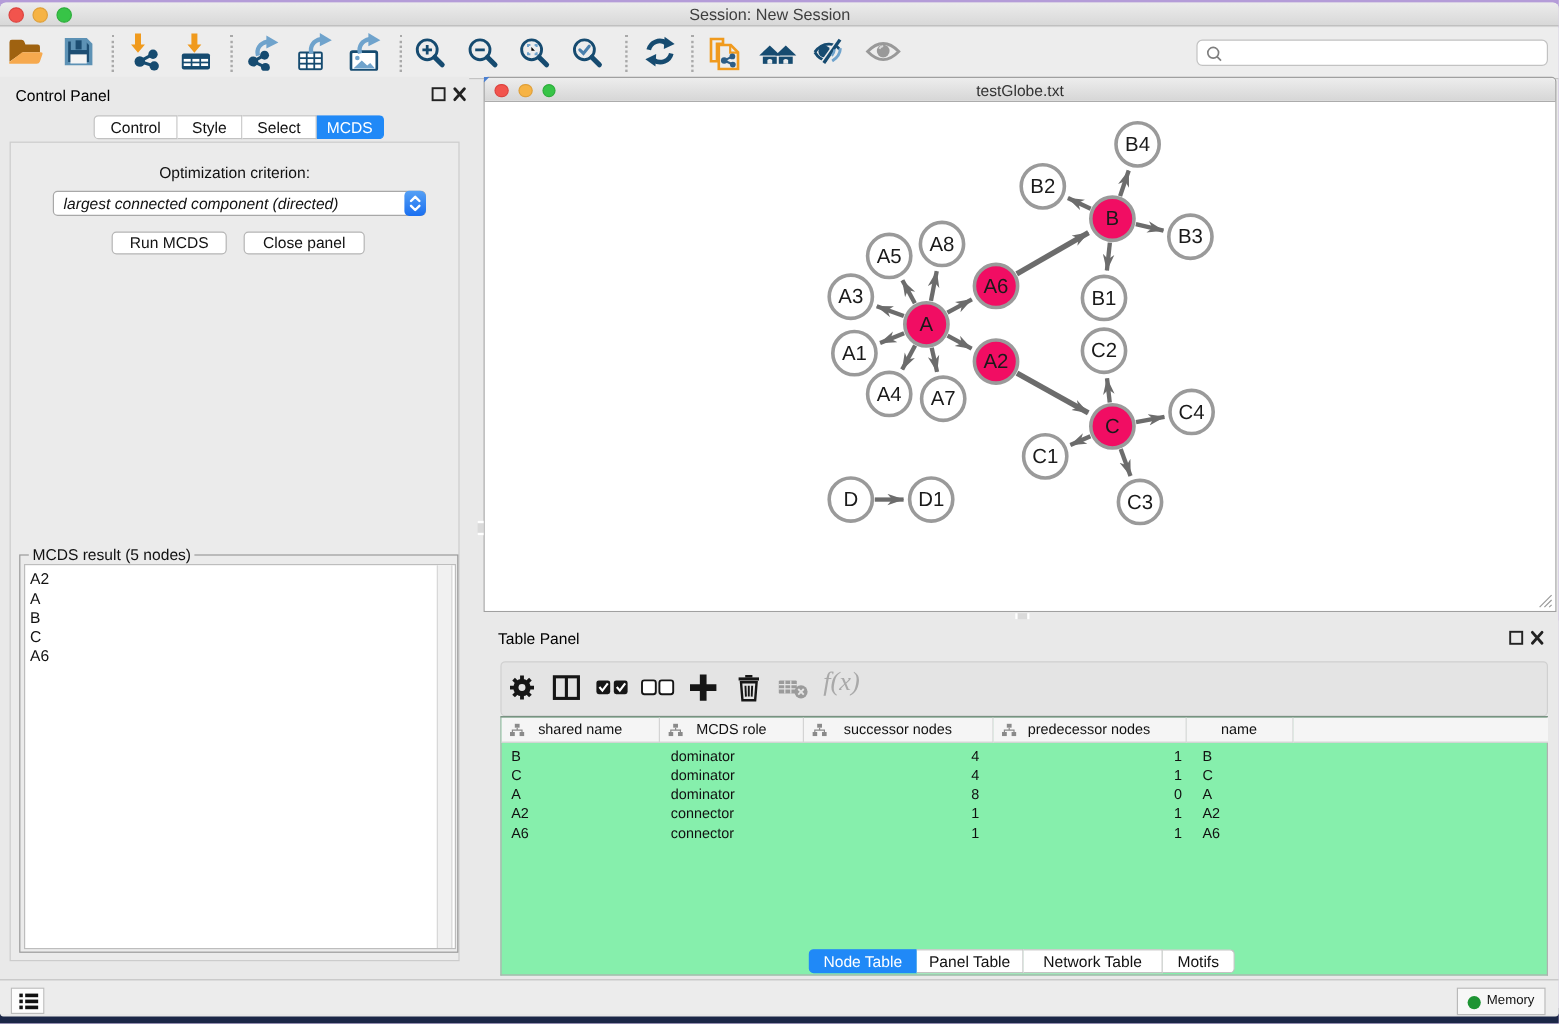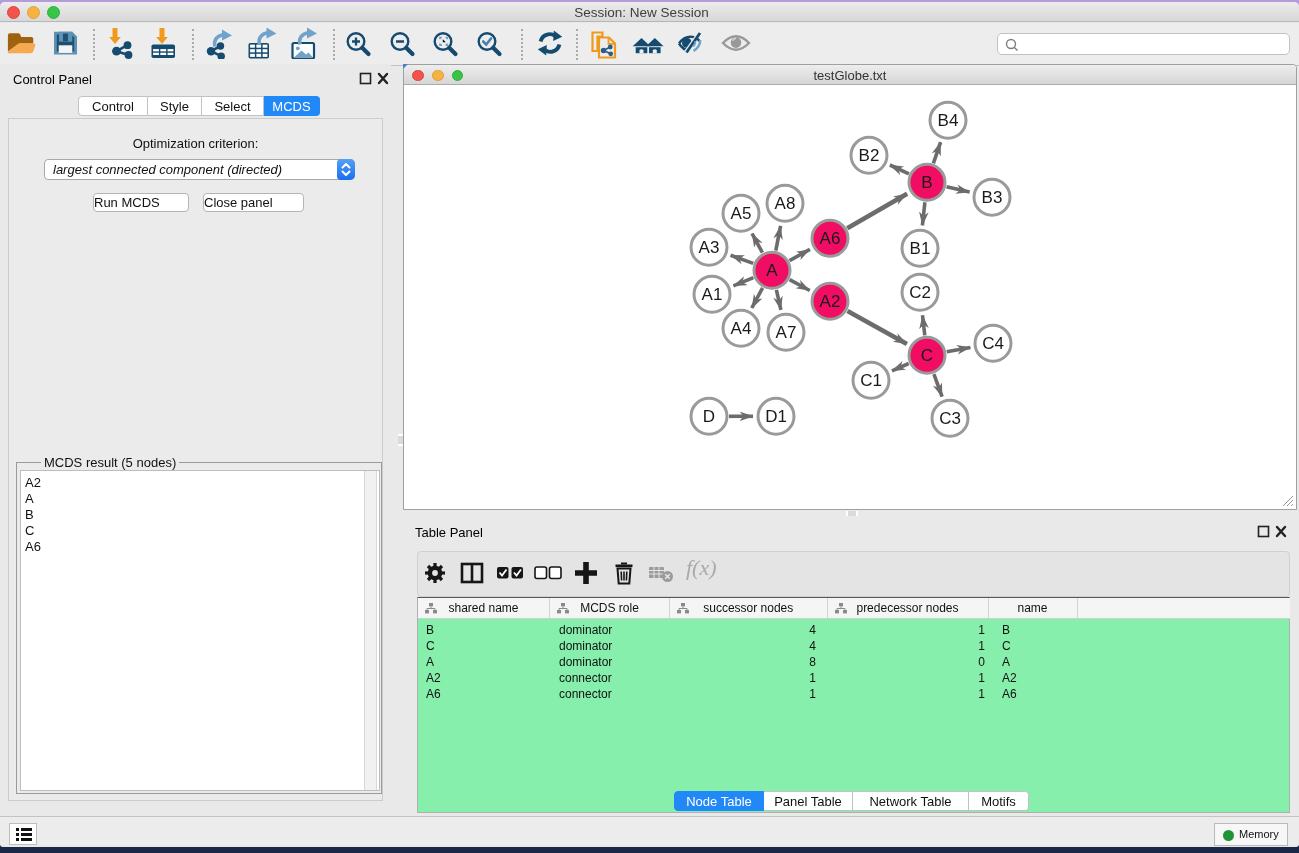--- a/index.html
+++ b/index.html
@@ -42,26 +42,26 @@
 #cpbody { position:absolute; left:8px; top:54px; width:375px; height:683px;
   background:#ebebeb; border:1px solid #cccccc; }
 #optlabel { position:absolute; left:0; width:100%; top:17px; text-align:center;
   font-size:13px; color:#111; }
 #dropdown { position:absolute; left:35px; top:40px; width:311px; height:21px;
   background:#fff; border:1px solid #a8a8a8; border-radius:4px; font-size:13px;
   color:#111; line-height:20px; padding-left:8px;font-style:italic; }
 #dropstep { position:absolute; right:-1px; top:-1px; width:18px; height:21px;
   background:linear-gradient(#55a0f5,#1a6ff0); border-radius:4px 5px 5px 4px; }
 .btn { position:absolute; height:19px; background:#fff; border:1px solid #b5b5b5;
-  border-radius:4px; font-size:13px; color:#111; text-align:left; line-height:18px; }
+  border-radius:4px; font-size:13px; color:#111; text-align:center; line-height:18px; }
 
 #mcdsbox { position:absolute; left:7px; top:343px; width:366px; height:332px;
   border:1px solid #9a9a9a; }
 #mcdslegend { position:absolute; left:7px; top:-8px; background:#ebebeb;
-  padding:0 3px; font-size:13px; color:#111;margin-left:17px; }
+  padding:0 3px; font-size:13px; color:#111; }
 #mcdslist { position:absolute; left:3px; top:7px; width:360px; height:321px;
   background:#fff; border:1px solid #bdbdbd; font-size:13px; color:#111; }
 #mcdslist div { padding-left:4px; height:16px; line-height:16px; }
 #mcdsscroll { position:absolute; right:4px; top:8px; width:13px; height:319px;
   background:#f1f1f1; border-left:1px solid #d8d8d8; border-right:1px solid #d8d8d8; }
 
 #netwin { position:absolute; left:403px; top:62px; width:894px; height:446px;
   border:1px solid #a0a0a0; border-radius:4px 4px 0 0; background:#fff; }
 #nettitle { position:absolute; left:0; top:0; width:100%; height:20px;
   background:linear-gradient(#ededed,#d6d6d6); border-bottom:1px solid #acacac;

